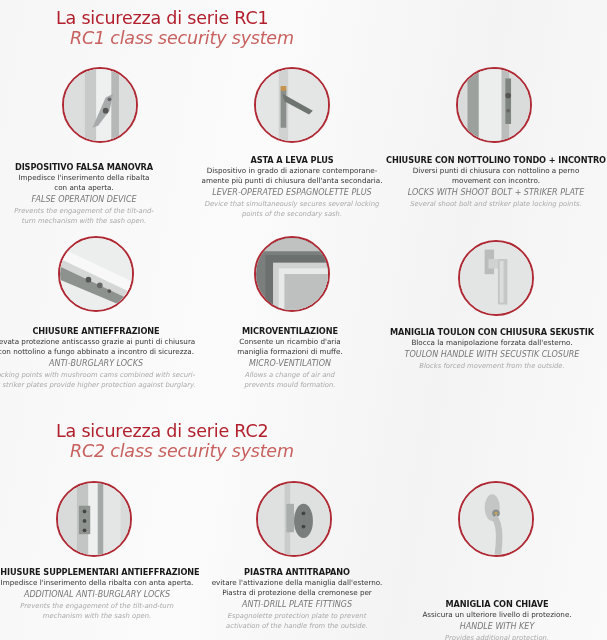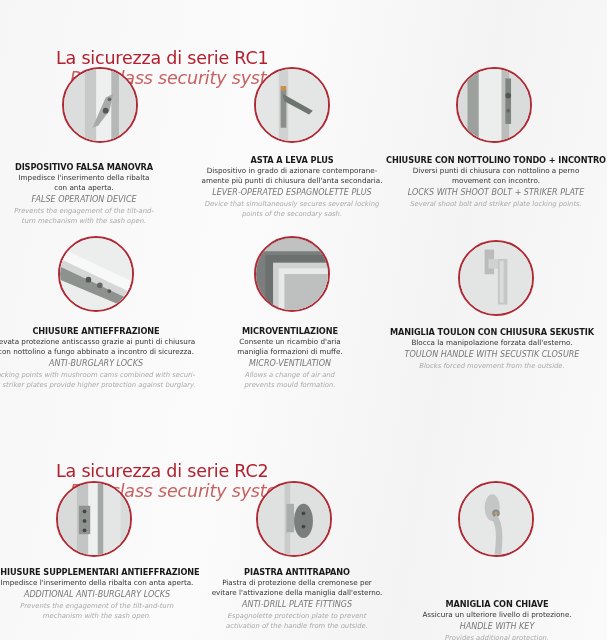--- a/index.html
+++ b/index.html
@@ -6,21 +6,20 @@
   body {
     width: 607px; height: 640px; overflow: hidden; position: relative;
     background: linear-gradient(100deg, #f6f6f6 0%, #fbfbfb 40%, #f3f3f3 70%, #fafafa 100%);
     font-family: "DejaVu Sans", sans-serif;
   }
   .heading { position: absolute; left: 56px; }
   .heading .it {
     font-family: "DejaVu Sans", sans-serif;
     font-weight: 500; font-size: 17.5px; color: #b2202e; line-height: 20px;
     letter-spacing: -0.2px;
-    margin-top: 40px;
   }
   .heading .en {
     font-family: "DejaVu Sans", sans-serif;
     font-style: italic; font-size: 17.5px; color: #c8605f; line-height: 20px;
     letter-spacing: -0.2px;
     margin-left: 14px;
   }
   .circle {
     position: absolute; width: 76px; height: 76px; border-radius: 50%;
     border: 2px solid #b02a35; background: #e9e9e9; overflow: hidden;
@@ -199,22 +198,22 @@
 
 <div class="item" style="left:97px; top:567px;">
   <div class="title">CHIUSURE SUPPLEMENTARI ANTIEFFRAZIONE</div>
   <div class="desc">Impedisce l'inserimento della ribalta con anta aperta.</div>
   <div class="entitle">ADDITIONAL ANTI-BURGLARY LOCKS</div>
   <div class="endesc">Prevents the engagement of the tilt-and-turn</div>
   <div class="endesc">mechanism with the sash open.</div>
 </div>
 <div class="item" style="left:297px; top:567px;">
   <div class="title">PIASTRA ANTITRAPANO</div>
+  <div class="desc">evitare l'attivazione della maniglia dall'esterno.</div>
   <div class="desc">Piastra di protezione della cremonese per</div>
-  <div class="desc">evitare l'attivazione della maniglia dall'esterno.</div>
   <div class="entitle">ANTI-DRILL PLATE FITTINGS</div>
   <div class="endesc">Espagnolette protection plate to prevent</div>
   <div class="endesc">activation of the handle from the outside.</div>
 </div>
 <div class="item" style="left:497px; top:567px;margin-top:32px;">
   <div class="title">MANIGLIA CON CHIAVE</div>
   <div class="desc">Assicura un ulteriore livello di protezione.</div>
   <div class="entitle">HANDLE WITH KEY</div>
   <div class="endesc">Provides additional protection.</div>
 </div>

